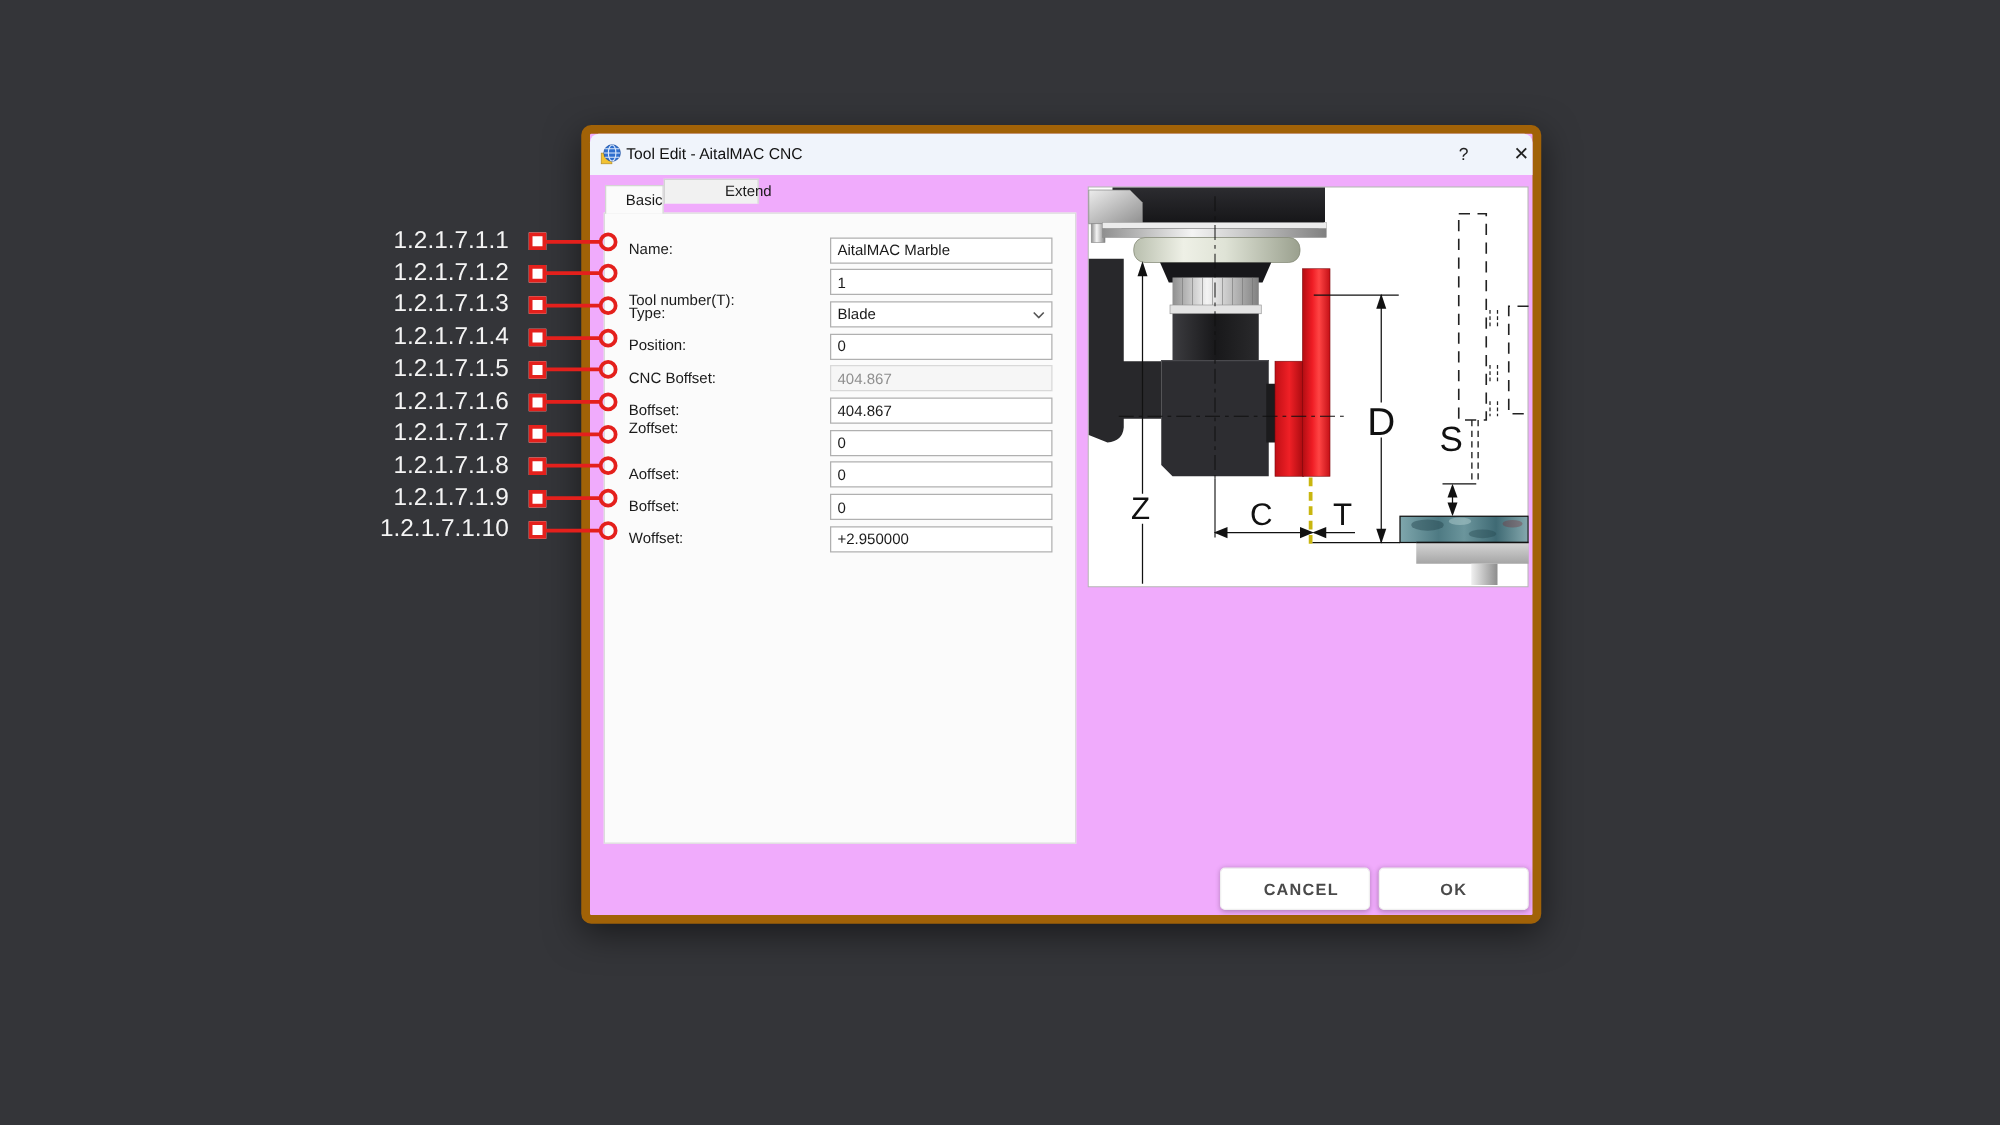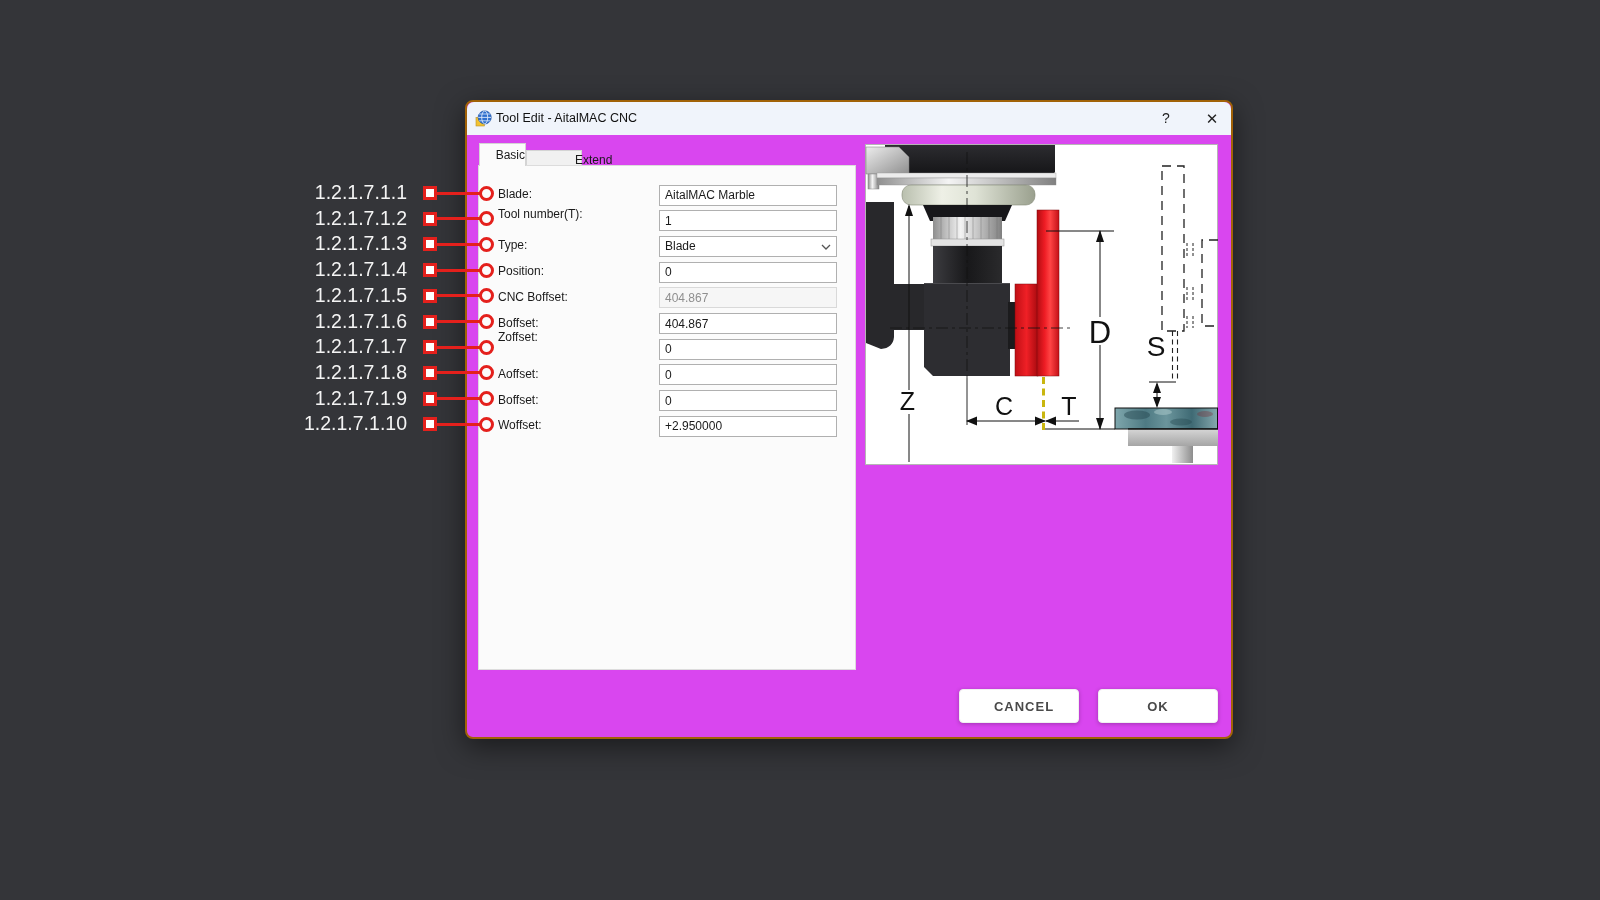--- a/index.html
+++ b/index.html
@@ -1,55 +1,55 @@
 <!DOCTYPE html>
 <html><head>
 <meta charset="utf-8">
 <style>
   html,body{margin:0;padding:0;background:#343539;}
   .scene{position:relative;width:1600px;height:900px;background:#343539;overflow:hidden;
          font-family:"Liberation Sans",sans-serif;}
   
-  .dialog{position:absolute;left:465px;top:100px;width:768px;height:639px;background:#d946ef;
-          border:2px solid #a16207;border-radius:8px;box-sizing:border-box;
+  .dialog{position:absolute;left:465px;top:100px;width:768px;height:639px;background:#f0abfc;
+          border:7px solid #a16207;border-radius:8px;box-sizing:border-box;
           box-shadow:0 8px 28px rgba(0,0,0,.5);}
   .titlebar{position:absolute;left:0;top:0;width:100%;height:33px;background:#f0f4fb;
             border-radius:7px 7px 0 0;}
   .app-icon{position:absolute;left:8px;top:8px;width:17px;height:17px;}
   .title-text{position:absolute;left:29px;top:0;height:33px;line-height:33px;font-size:12.5px;color:#111;}
   .cap-btn{position:absolute;top:0;width:30px;height:33px;line-height:33px;text-align:center;
            font-size:14px;color:#222;cursor:default;background:none;border:none;padding:0;
            font-family:"Liberation Sans",sans-serif;}
   .cap-help{left:684px;}
   .cap-close{left:730px;font-size:15px;}
   
   .tab{position:absolute;box-sizing:border-box;font-size:12px;color:#1a1a1a;text-align:right;
        border:1px solid #d4d4d4;}
   .tab-active{left:12px;top:41px;width:47px;height:23px;line-height:22px;background:#fbfbfb;
               border-bottom:none;z-index:3;}
-  .tab-inactive{left:59px;top:48px;width:56px;height:20px;line-height:19px;background:#f1f1f1;
+  .tab-inactive{left:59px;top:36px;width:76px;height:20px;line-height:19px;background:#f1f1f1;
                 border-bottom:none;z-index:1;padding-left:48px;}
   .panel{position:absolute;left:11px;top:63px;width:378px;height:505px;background:#fbfbfb;
          border:1px solid #dcdcdc;box-sizing:border-box;z-index:2;}
   
   .fld-label{position:absolute;left:31px;font-size:12px;color:#1a1a1a;z-index:4;white-space:nowrap;}
   .fld-input{position:absolute;left:192px;width:178px;height:21px;box-sizing:border-box;z-index:4;
              background:#fff;border:1px solid #b0b0b0;font-size:12px;color:#1a1a1a;
              font-family:"Liberation Sans",sans-serif;padding:0 5px;line-height:19px;}
   input.fld-input{outline:none;}
   .fld-select{cursor:default;}
   .fld-input.disabled{background:#f6f6f6;color:#8f8f8f;border-color:#d9d9d9;}
   .chev{position:absolute;right:5px;top:7px;}
   
   .diagram{position:absolute;left:398px;top:42px;width:353px;height:321px;z-index:2;}
   
   .dlg-btn{position:absolute;top:587px;width:120px;height:34px;background:#fff;border:1px solid #f0f0f0;
            border-radius:4px;box-shadow:0 1px 4px rgba(0,0,0,.25);font-size:13px;font-weight:bold;
            letter-spacing:1px;color:#4a4a4a;font-family:"Liberation Sans",sans-serif;cursor:default;}
-  .btn-cancel{left:492px;padding-left:16px;}
+  .btn-cancel{left:504px;padding-left:16px;}
   .btn-ok{left:631px;}
   
   .ann{position:absolute;z-index:10;}
   .ann-label{right:1193px;font-size:19.5px;color:#f4f4f4;white-space:nowrap;text-align:right;}
   .ann-square{left:423px;width:14px;height:14px;background:#fff;border:3px solid #e4201c;
               box-sizing:border-box;}
   .ann-line{left:436px;width:44px;height:3px;background:#e4201c;}
   .ann-circle{left:479px;width:15px;height:15px;border:3px solid #e4201c;border-radius:50%;
               box-sizing:border-box;background:transparent;}
   text{font-family:"Liberation Sans",sans-serif;}
@@ -73,23 +73,23 @@
       <div class="title-text">Tool Edit - AitalMAC CNC</div>
       <button class="cap-btn cap-help">?</button>
       <button class="cap-btn cap-close">✕</button>
     </div>
 
     <div class="tab tab-active">Basic</div>
     <div class="tab tab-inactive">Extend</div>
     <div class="panel"></div>
 
     <div id="rows">
-        <div class="fld-label" style="top: 85px;">Blade:</div>
+        <div class="fld-label" style="top: 85px;">Name:</div>
         <input class="fld-input" value="AitalMAC Marble" style="top: 82.5px;">
-        <div class="fld-label" style="top: 105px;">Tool number(T):</div>
+        <div class="fld-label" style="top: 126px;">Tool number(T):</div>
         <input class="fld-input" value="1" style="top: 108.2px;">
         <div class="fld-label" style="top: 136.4px;">Type:</div>
         <div class="fld-input fld-select" style="top: 133.9px;"><span>Blade</span><svg viewBox="0 0 10 6" width="10" height="6" class="chev">
             <polyline points="1,1 5,5 9,1" fill="none" stroke="#555" stroke-width="1.3"></polyline>
           </svg></div>
         <div class="fld-label" style="top: 162.1px;">Position:</div>
         <input class="fld-input" value="0" style="top: 159.6px;">
         <div class="fld-label" style="top: 187.8px;">CNC Boffset:</div>
         <input class="fld-input disabled" readonly="" value="404.867" style="top: 185.3px;">
         <div class="fld-label" style="top: 213.5px;">Boffset:</div>

